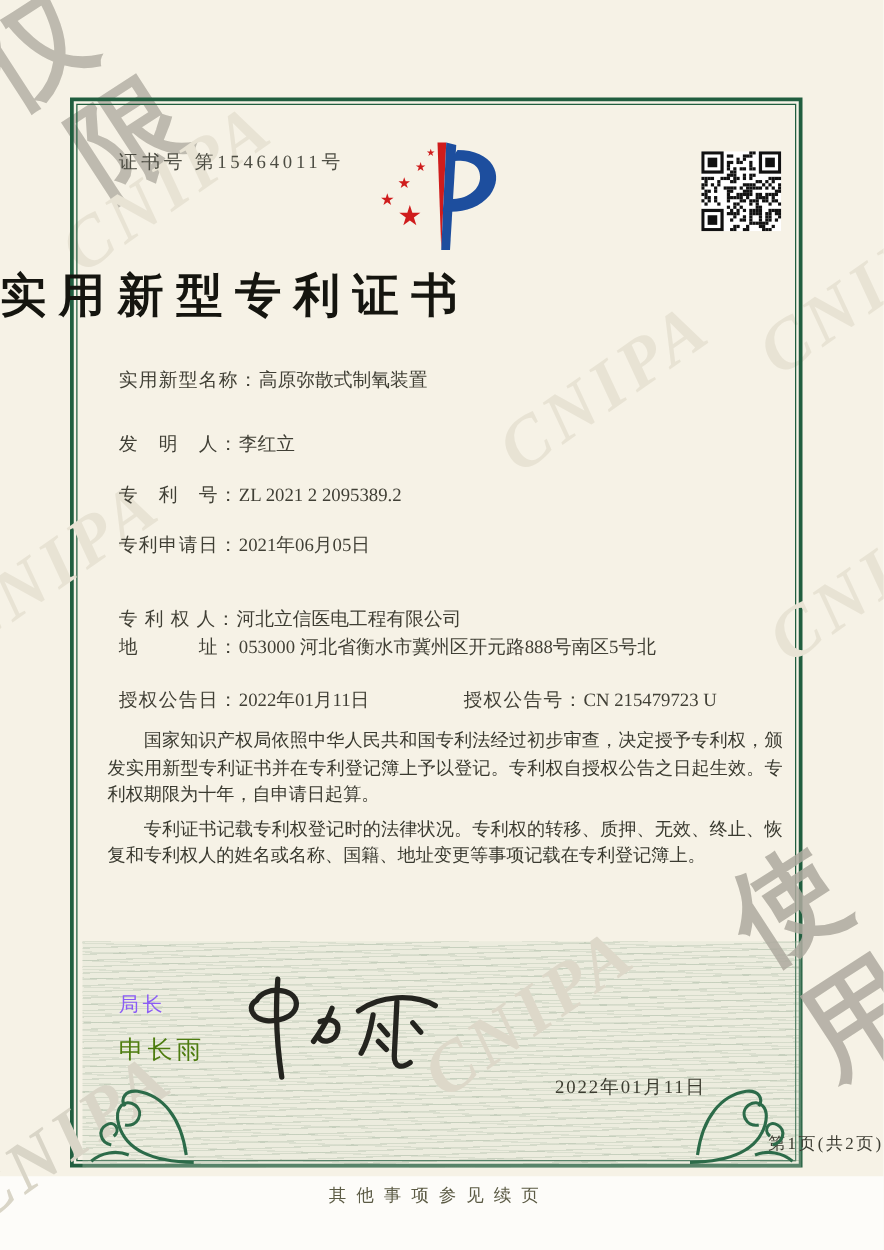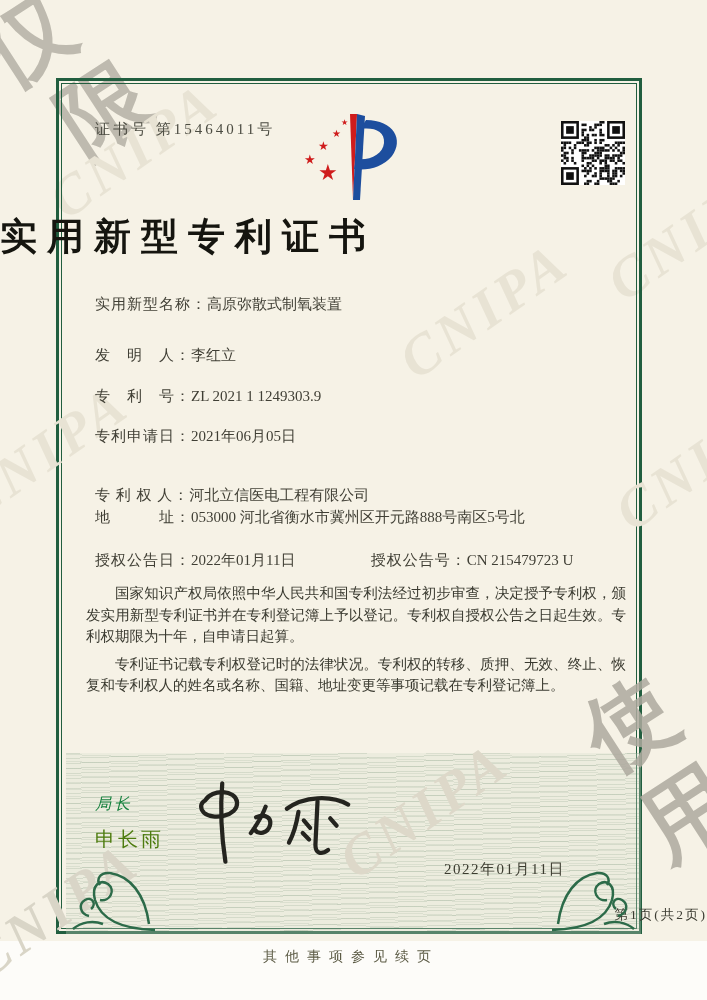--- a/index.html
+++ b/index.html
@@ -46,21 +46,21 @@
   .r0 { top:295px; } .r1 { top:346px; } .r2 { top:387px; }
   .r3 { top:427px; } .r4 { top:486px; } .r5 { top:508px; }
   .r-grant { top:551px; }
   .grant-left { display:inline-block; width:272px; }
 
   .paras { position:absolute; left:86px; top:583px; width:540px; font-size:14.5px;
            line-height:21.5px; text-align:justify; color:#3a3a30; }
   .paras p { text-indent:2em; }
   .paras p + p { margin-top:6px; }
 
-  .signer-title { position:absolute; left:95px; top:794px; font-size:16px; letter-spacing:3px; color:#15803d;font-style:italic; }
+  .signer-title { position:absolute; left:95px; top:794px; font-size:16px; letter-spacing:3px; color:#8b5cf6; }
   .signer-name  { position:absolute; left:95px; top:826px; font-size:20px; letter-spacing:3px; color:#4d7c0f; }
   .signature { position:absolute; left:182px; top:776px; width:180px; height:92px; }
   .issue-date { position:absolute; left:444px; top:860px; font-size:15px; letter-spacing:1.5px; color:#3c3c30; }
   .page-no { position:absolute; left:0; width:707px; top:906px; text-align:right;
              font-size:13.5px; letter-spacing:2px; color:#3c3c32; }
   .footer-note { position:absolute; left:0; width:702px; top:948px; text-align:center;
                  font-size:14px; letter-spacing:8px; color:#5c5b45; }
 
   .flourish { position:absolute; width:100px; height:100px; }
   .fl-left { left:59px; top:834px; }
@@ -328,21 +328,21 @@
 
   <div class="title">实用新型专利证书</div>
 
   <div class="row r0">
     <span class="lbl">实用新型名称：</span><span>高原弥散式制氧装置</span>
   </div>
   <div class="row r1">
     <span class="lbl">发　明　人：</span><span>李红立</span>
   </div>
   <div class="row r2">
-    <span class="lbl">专　利　号：</span><span>ZL 2021 1 1249303.9</span>
+    <span class="lbl">专　利　号：</span><span>ZL 2021 2 2095389.2</span>
   </div>
   <div class="row r3">
     <span class="lbl">专利申请日：</span><span>2021年06月05日</span>
   </div>
   <div class="row r4">
     <span class="lbl">专 利 权 人：</span><span>河北立信医电工程有限公司</span>
   </div>
   <div class="row r5">
     <span class="lbl">地　　　址：</span><span>053000 河北省衡水市冀州区开元路888号南区5号北</span>
   </div>

